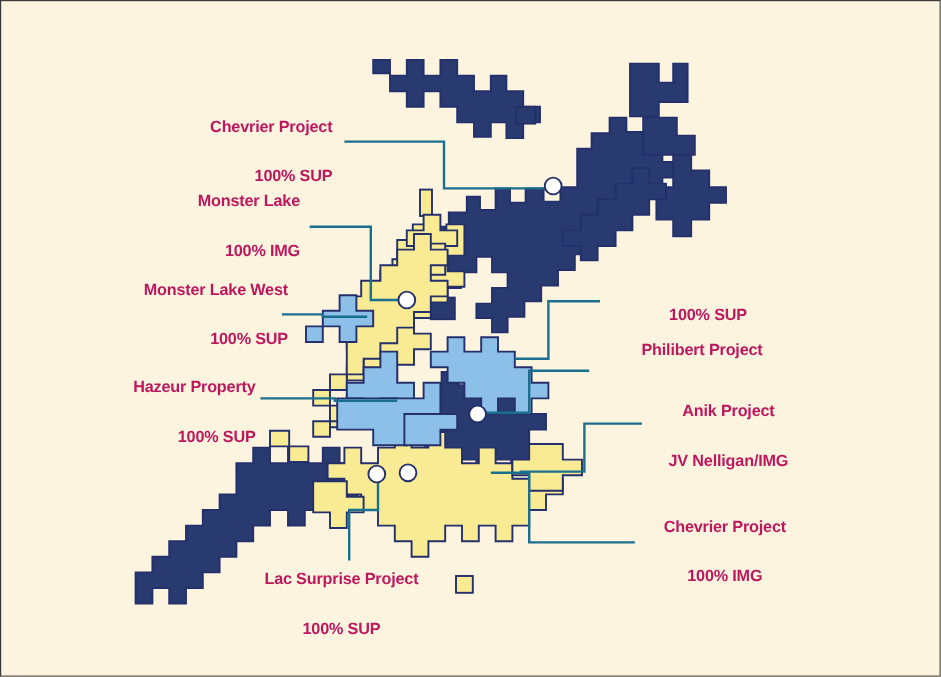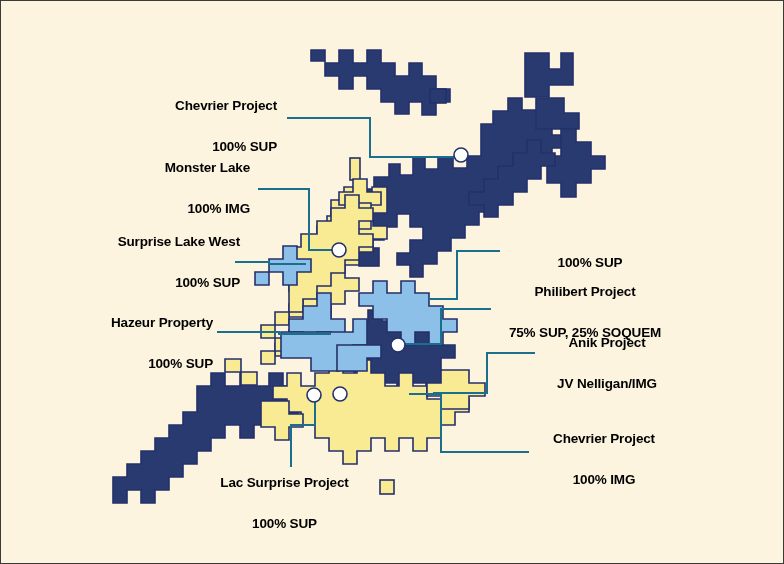--- a/index.html
+++ b/index.html
@@ -20,21 +20,21 @@
   #map-svg {
     position: absolute;
     left: 0;
     top: 0;
     width: 784px;
     height: 564px;
     display: block;
   }
   .label {
     position: absolute;
-    color: #000000;
+    color: #be185d;
     font-family: "Liberation Sans", sans-serif;
     font-weight: bold;
     font-size: 13.5px;
     line-height: 17px;
     letter-spacing: -0.15px;
     white-space: nowrap;
   }
   .label .l1 { display: block; }
   .label .l2 { display: block; margin-top: 24px; }
   .ta-right { text-align: right; }
@@ -199,36 +199,35 @@
     <span class="l1">Chevrier Project</span>
     <span class="l2">100% SUP</span>
   </div>
 
   <div class="label ta-right" style="left:18px;  top:158px; width:231px;">
     <span class="l1">Monster Lake</span>
     <span class="l2">100% IMG</span>
   </div>
 
   <div class="label ta-right" style="left:18px;  top:232px; width:221px;">
-    <span class="l1">Surprise Lake West</span>
+    <span class="l1">Monster Lake West</span>
     <span class="l2">100% SUP</span>
   </div>
 
   <div class="label ta-right" style="left:17px;  top:313px; width:195px;">
     <span class="l1">Hazeur Property</span>
     <span class="l2">100% SUP</span>
   </div>
 
   <div class="label ta-center" style="left:504px; top:229px; width:170px;">
     <span class="l2">100% SUP</span>
   </div>
 
   <div class="label ta-center" style="left:494px; top:282px; width:180px;">
     <span class="l1">Philibert Project</span>
-    <span class="l2">75% SUP, 25% SOQUEM</span>
   </div>
 
   <div class="label ta-center" style="left:540px; top:333px; width:132px;">
     <span class="l1">Anik Project</span>
     <span class="l2">JV Nelligan/IMG</span>
   </div>
 
   <div class="label ta-center" style="left:533px; top:429px; width:140px;">
     <span class="l1">Chevrier Project</span>
     <span class="l2">100% IMG</span>

